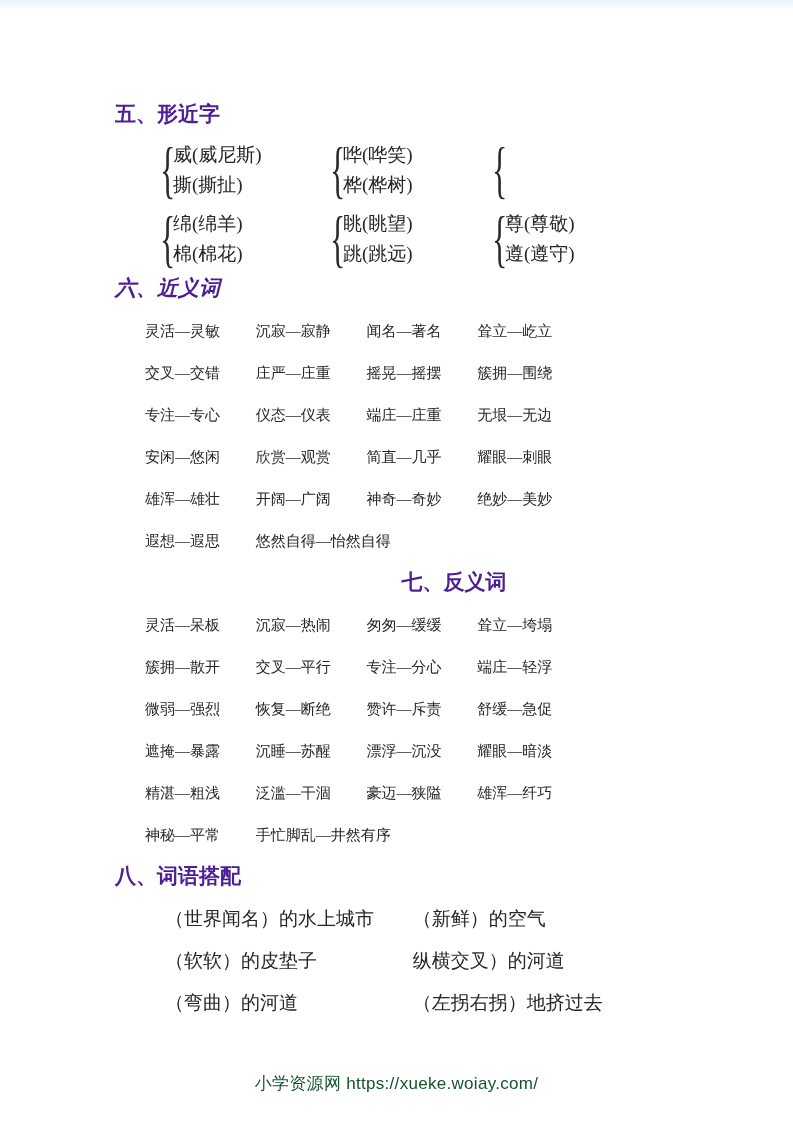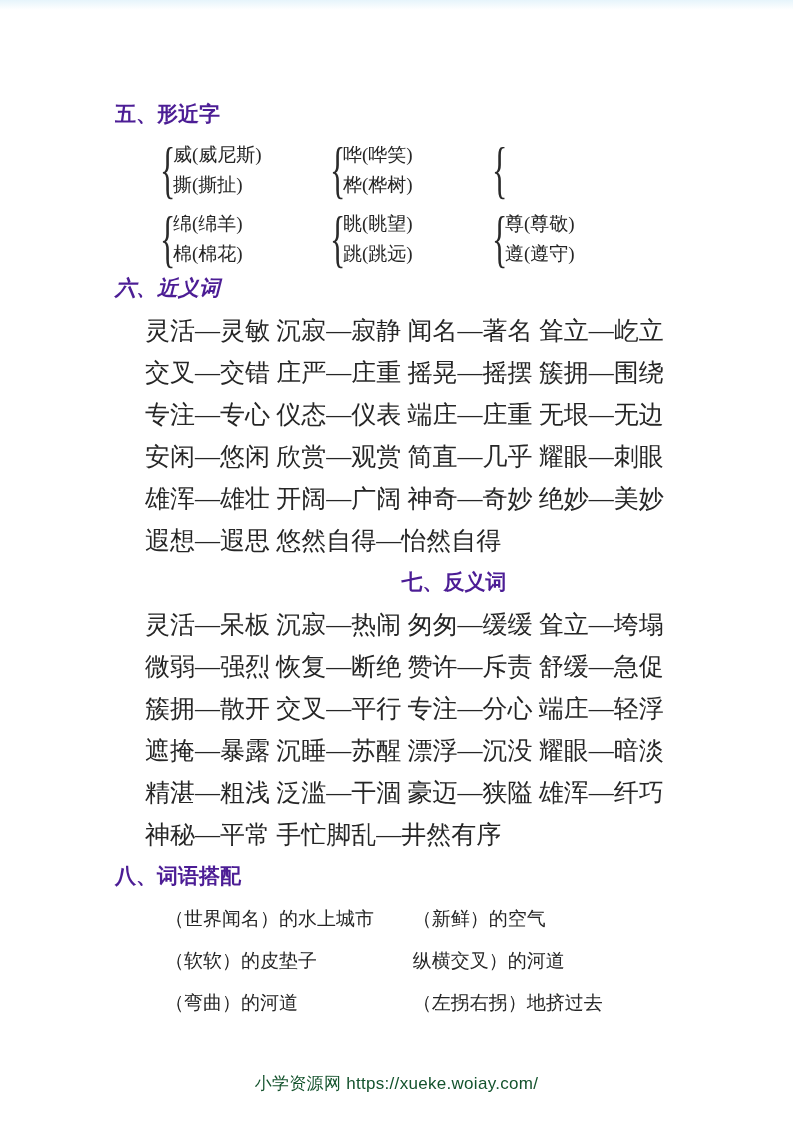--- a/index.html
+++ b/index.html
@@ -46,21 +46,21 @@
     color:#2a2a2a;
     transform:scaleX(.5);
     transform-origin:left center;
     flex:0 0 auto;
   }
   .blines{display:flex;flex-direction:column;justify-content:center;}
   .bline{font-size:19px;line-height:30px;white-space:nowrap;}
 
   
   .rows{margin-top:16px;padding-left:145px;}
-  .pair-row{height:28px;line-height:28px;font-size:25px;margin-bottom:14px;white-space:nowrap;}
+  .pair-row{height:28px;line-height:28px;font-size:15px;margin-bottom:14px;white-space:nowrap;}
   .pair{display:inline-block;min-width:107px;white-space:nowrap;}
 
   
   .match-rows{margin-top:16px;padding-left:145px;margin-left:20px;}
   .match-row{height:28px;line-height:28px;font-size:19px;margin-bottom:14px;white-space:nowrap;}
   .match-col1{display:inline-block;min-width:243px;white-space:nowrap;}
   .match-col2{display:inline-block;white-space:nowrap;}
 
   .footer{
     margin-top:56px;
@@ -162,32 +162,32 @@
 <h2 class="section-heading" id="heading-fanyici">七、反义词</h2>
 
 <div class="rows">
   <div class="pair-row">
     <span class="pair">灵活—呆板</span>
     <span class="pair">沉寂—热闹</span>
     <span class="pair">匆匆—缓缓</span>
     <span class="pair">耸立—垮塌</span>
   </div>
   <div class="pair-row">
+    <span class="pair">簇拥—散开</span>
+    <span class="pair">交叉—平行</span>
+    <span class="pair">专注—分心</span>
+    <span class="pair">端庄—轻浮</span>
+  </div>
+  <div class="pair-row">
     <span class="pair">微弱—强烈</span>
     <span class="pair">恢复—断绝</span>
     <span class="pair">赞许—斥责</span>
     <span class="pair">舒缓—急促</span>
   </div>
   <div class="pair-row">
-    <span class="pair">簇拥—散开</span>
-    <span class="pair">交叉—平行</span>
-    <span class="pair">专注—分心</span>
-    <span class="pair">端庄—轻浮</span>
-  </div>
-  <div class="pair-row">
     <span class="pair">遮掩—暴露</span>
     <span class="pair">沉睡—苏醒</span>
     <span class="pair">漂浮—沉没</span>
     <span class="pair">耀眼—暗淡</span>
   </div>
   <div class="pair-row">
     <span class="pair">精湛—粗浅</span>
     <span class="pair">泛滥—干涸</span>
     <span class="pair">豪迈—狭隘</span>
     <span class="pair">雄浑—纤巧</span>

